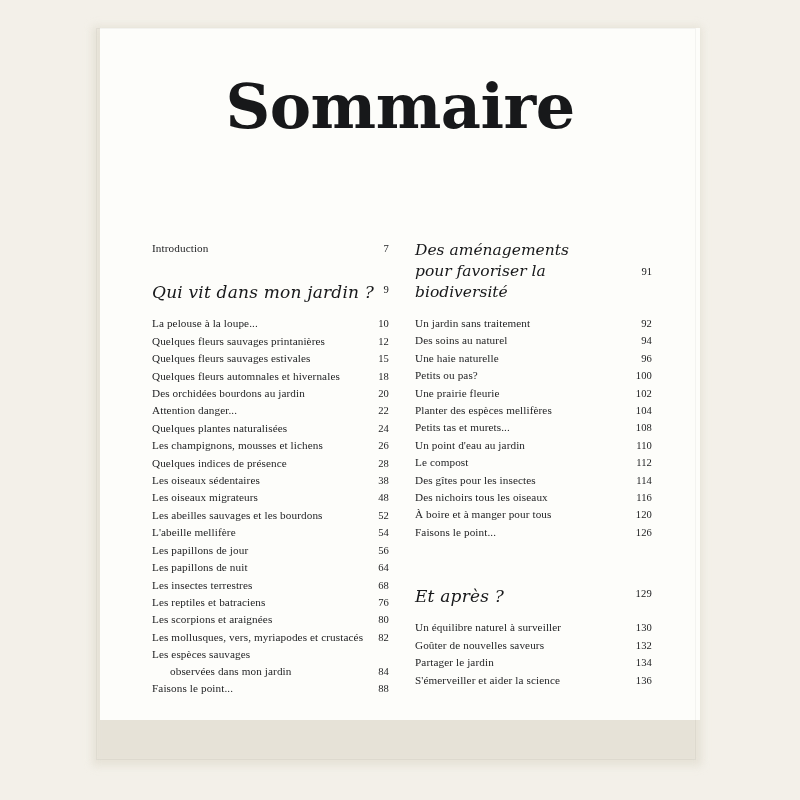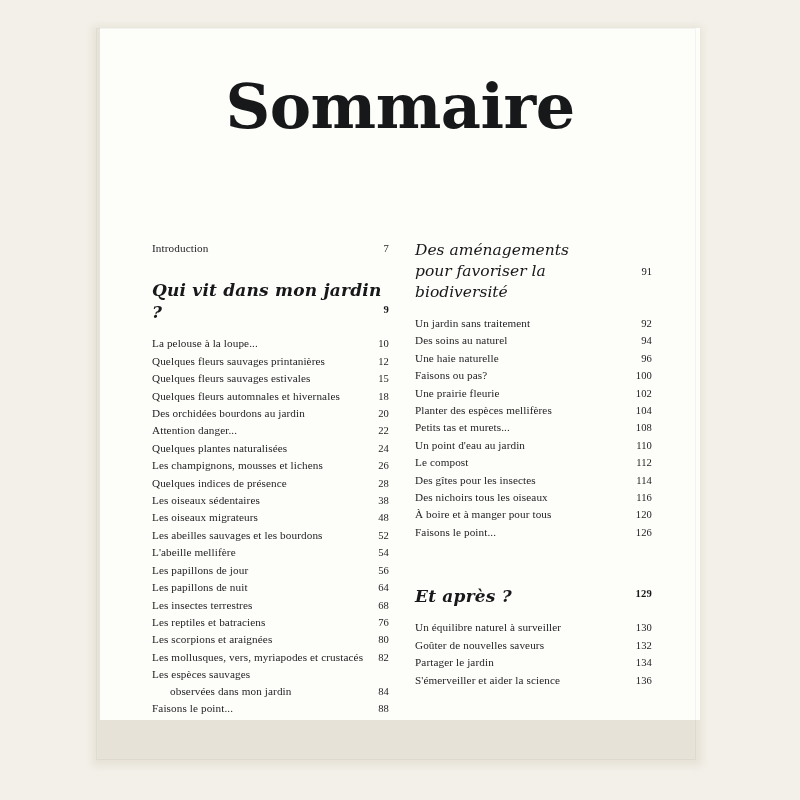--- a/index.html
+++ b/index.html
@@ -95,21 +95,20 @@
     font-size: 17px;
     line-height: 22px;
     color: #17181a;
     margin-top: 22px;
     margin-bottom: 12px;
     letter-spacing: 0.2px;
   }
   .section-head.with-page {
     display: flex;
     align-items: flex-end;
-    font-weight: bold;
   }
   .section-head .sh-text {
     flex: 0 1 auto;
   }
   .section-head .sh-fill {
     flex: 1 1 auto;
   }
   .section-head .sh-pg {
     font-style: normal;
     font-family: "Liberation Serif", serif;
@@ -303,21 +302,21 @@
         <span class="label">Des soins au naturel</span>
         <span class="fill"></span>
         <span class="pg">94</span>
       </div>
       <div class="entry">
         <span class="label">Une haie naturelle</span>
         <span class="fill"></span>
         <span class="pg">96</span>
       </div>
       <div class="entry">
-        <span class="label">Faisons ou pas?</span>
+        <span class="label">Petits ou pas?</span>
         <span class="fill"></span>
         <span class="pg">100</span>
       </div>
       <div class="entry">
         <span class="label">Une prairie fleurie</span>
         <span class="fill"></span>
         <span class="pg">102</span>
       </div>
       <div class="entry">
         <span class="label">Planter des espèces mellifères</span>

